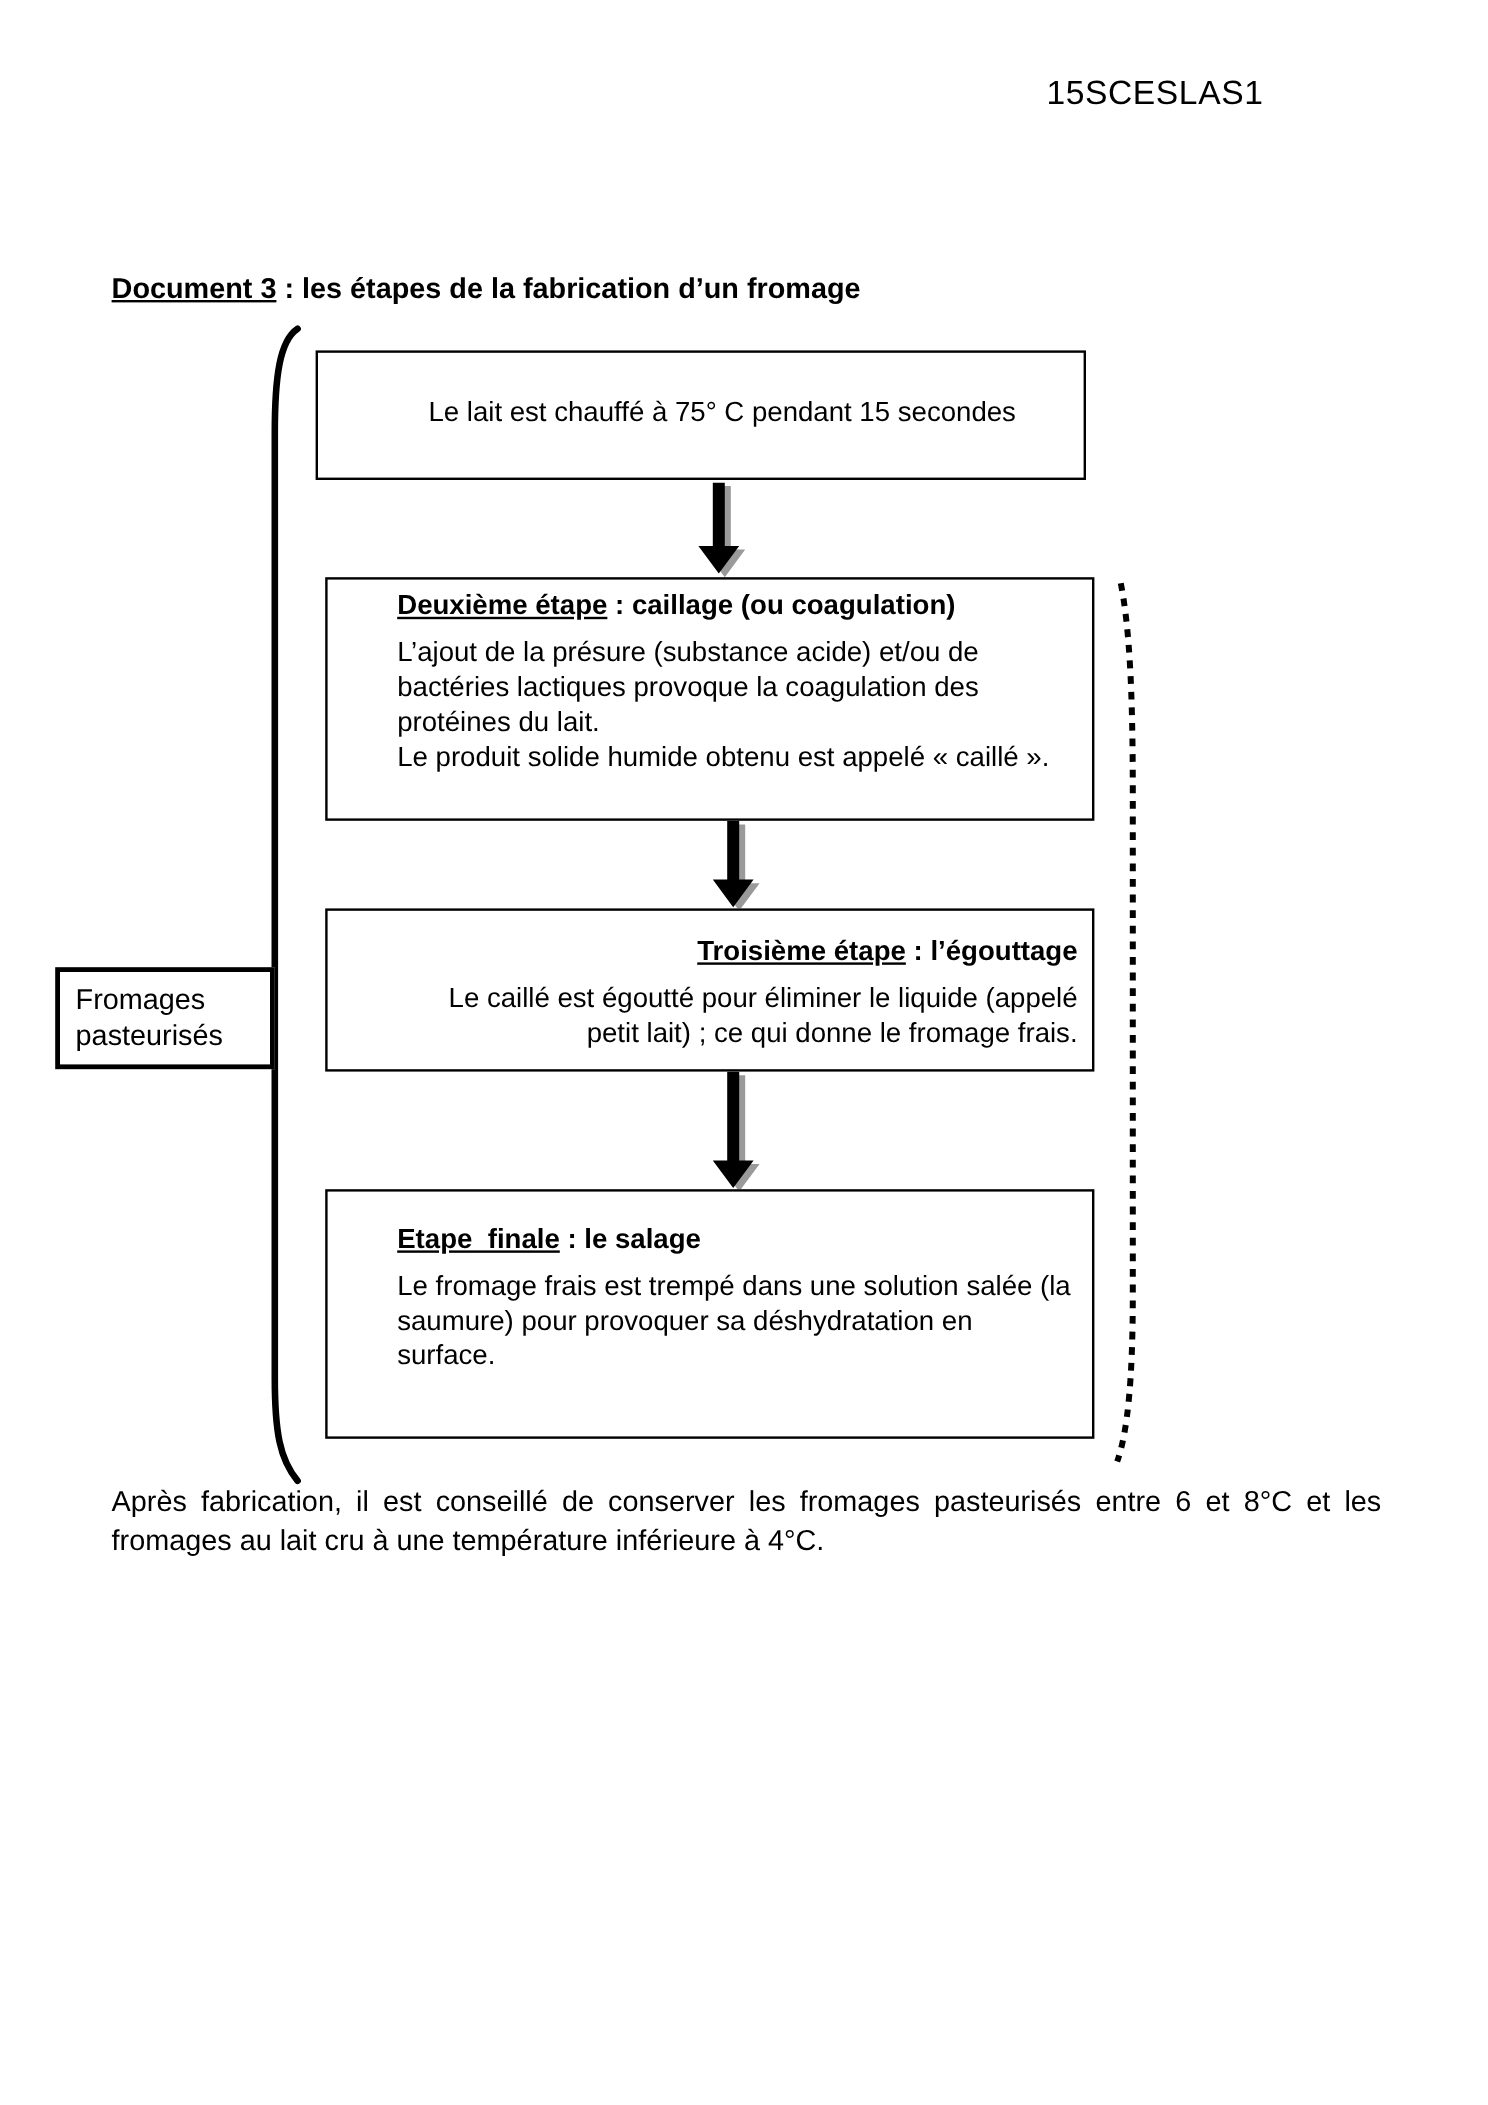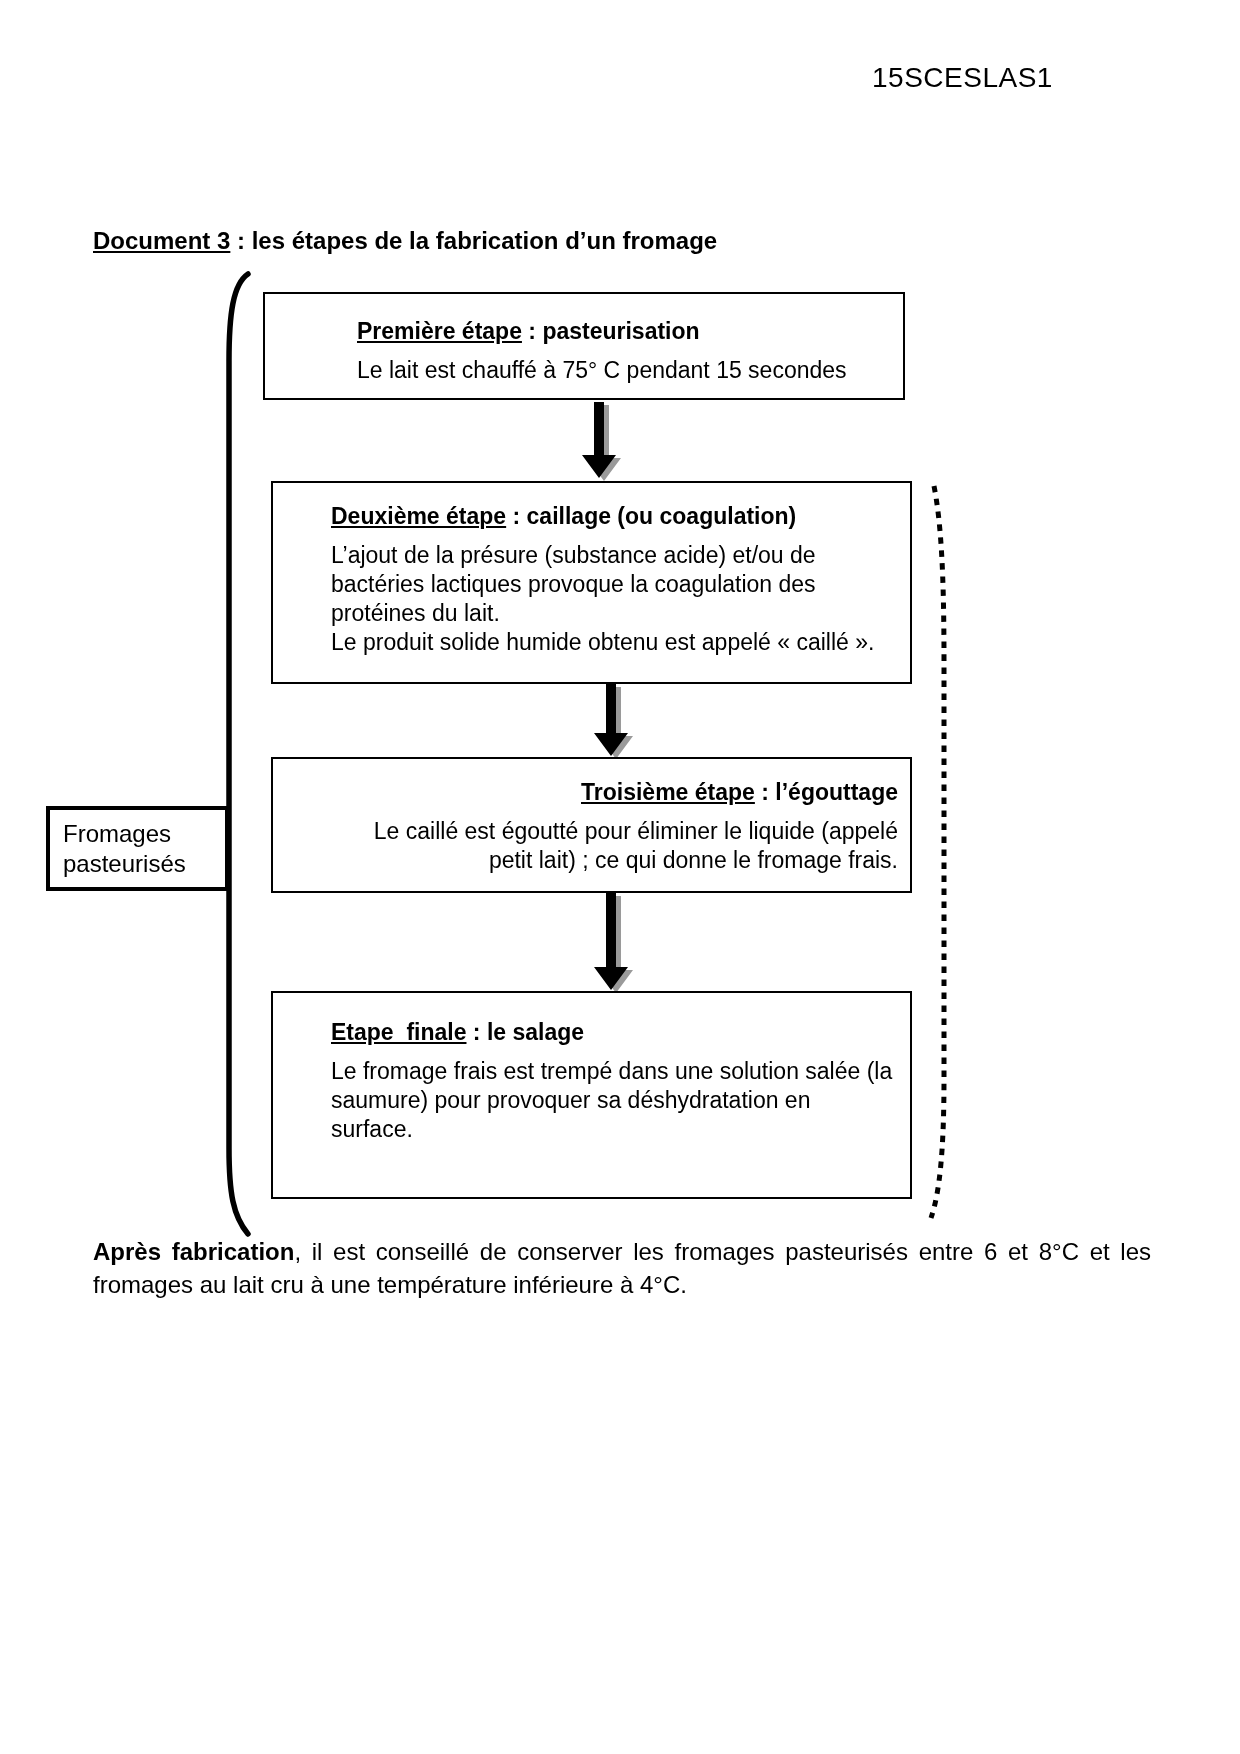--- a/index.html
+++ b/index.html
@@ -13,21 +13,21 @@
   .doc-title { position:absolute; left:93px; top:227px; font-size:24px; font-weight:bold; white-space:pre; }
   .doc-title .u { text-decoration:underline; }
 
   .box { position:absolute; border:2px solid #000; box-sizing:border-box; background:#fff; }
   .box-head { font-size:23px; font-weight:bold; white-space:pre; }
   .box-head .u { text-decoration:underline; }
   .box-body { font-size:23px; line-height:29px; margin-top:11px; }
   .box-body p { margin:0; }
 
   #box1 { left:263px; top:292px; width:642px; height:108px; padding:24px 16px 0 92px; }
-  #box2 { left:271px; top:481px; width:641px; height:203px; padding:20px 12px 0 58px; }
+  #box2 { left:271px; top:481px; width:641px; height:203px; padding:8px 12px 0 58px; }
   #box3 { left:271px; top:757px; width:641px; height:136px; padding:20px 12px 0 58px;text-align:right; }
   #box4 { left:271px; top:991px; width:641px; height:208px; padding:26px 12px 0 58px; }
 
   .arrow { position:absolute; }
   .brace-svg { position:absolute; left:206px; top:266px; }
   .dotline-svg { position:absolute; left:922px; top:480px; }
 
   .side-box {
     position:absolute; box-sizing:border-box; background:#fff;
     font-size:24px; font-weight:normal; line-height:30px; white-space:pre-line;
@@ -38,21 +38,21 @@
   }
   #right-box {
     left:950px; top:781px; width:214px; height:153px;
     border:4px dashed #000; padding:9px 0 0 13px; line-height:31px;
   }
 
   .note {
     position:absolute; left:93px; top:1235px; width:1058px;
     font-size:24px; line-height:33px; text-align:justify;
   }
-  .note b { font-weight:bold; }
+  .note b { font-weight:normal; }
 
   .page-number { position:absolute; left:0; top:1638px; width:1240px; text-align:center; font-size:23px; }
 </style>
 </head>
 <body>
 
 <div class="page">
 
   <div class="hdr-code">15SCESLAS1</div>
 
@@ -60,21 +60,20 @@
 
   <svg class="brace-svg" width="54" height="978" viewBox="0 0 54 978">
     <path d="M 42 8 C 27 18, 23 48, 23 95 L 23 882 C 23 927, 27 950, 42 968" fill="none" stroke="#000" stroke-width="5.5" stroke-linecap="round"></path>
   </svg>
 
   <svg class="dotline-svg" width="38" height="746" viewBox="0 0 38 746">
     <path d="M 12 6 C 19 42, 22 92, 22 182 L 22 598 C 22 668, 18 712, 9 738" fill="none" stroke="#000" stroke-width="5" stroke-dasharray="6.5 6.5"></path>
   </svg>
 
   <div class="box" id="box1">
-    <div class="box-head"><span class="u">Première étape</span><span> : pasteurisation</span></div>
     <div class="box-body">
       <p>Le lait est chauffé à 75° C pendant 15 secondes</p>
     </div>
   </div>
 
   <svg class="arrow" style="left:577px; top:402px;" width="48" height="79" viewBox="0 0 48 79">
     <polygon points="22,3 32,3 32,56 44,56 27,79 10,56 22,56" fill="#9a9a9a"></polygon>
     <polygon points="17,0 27,0 27,53 39,53 22,76 5,53 17,53" fill="#000"></polygon>
   </svg>
 

